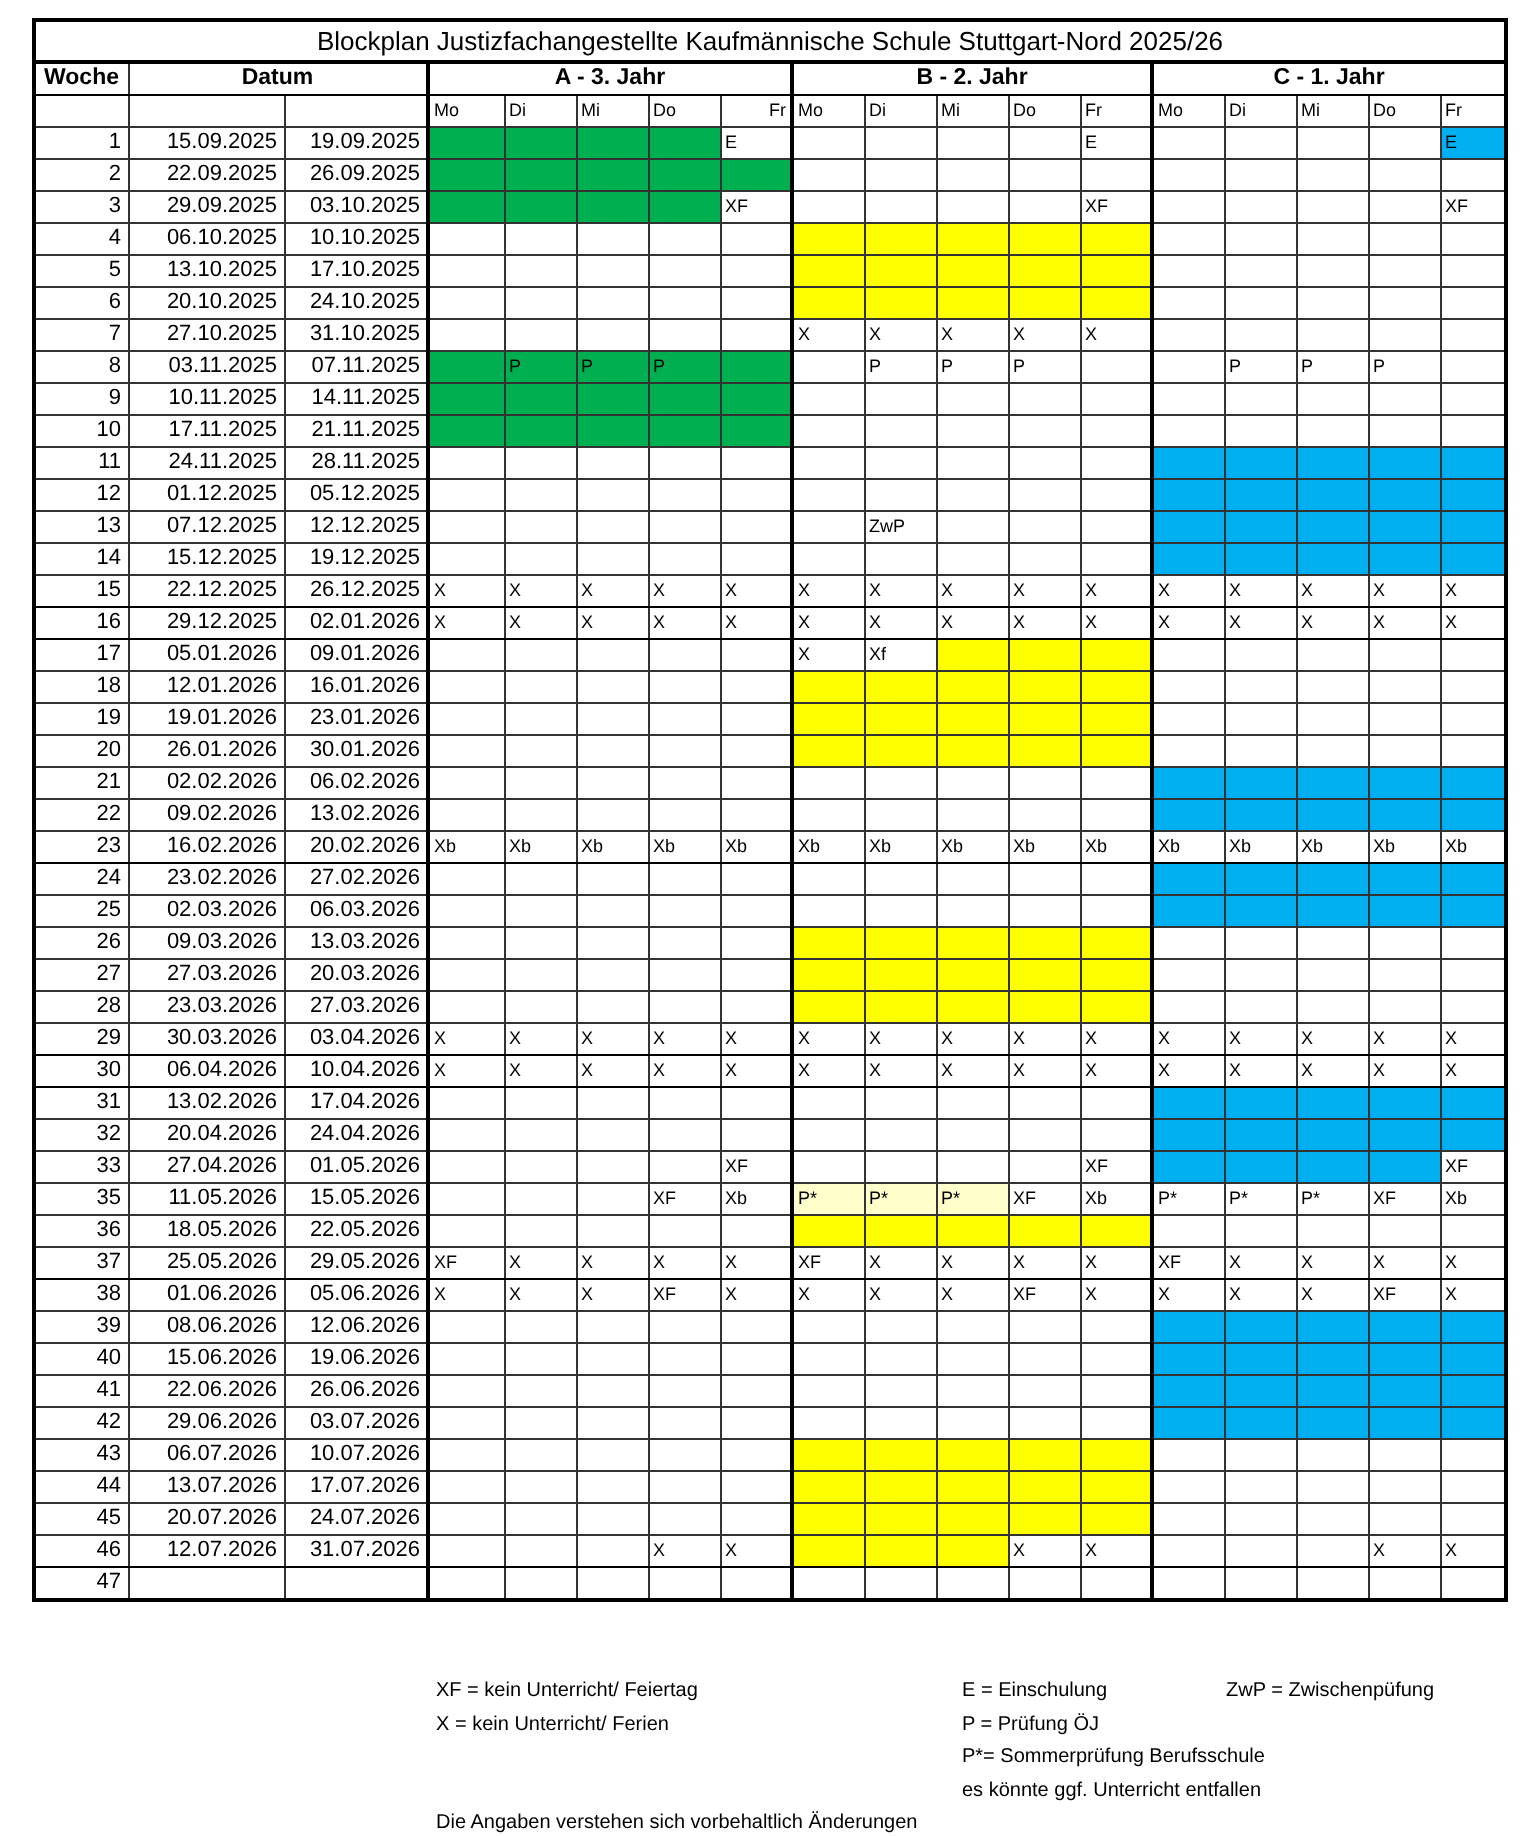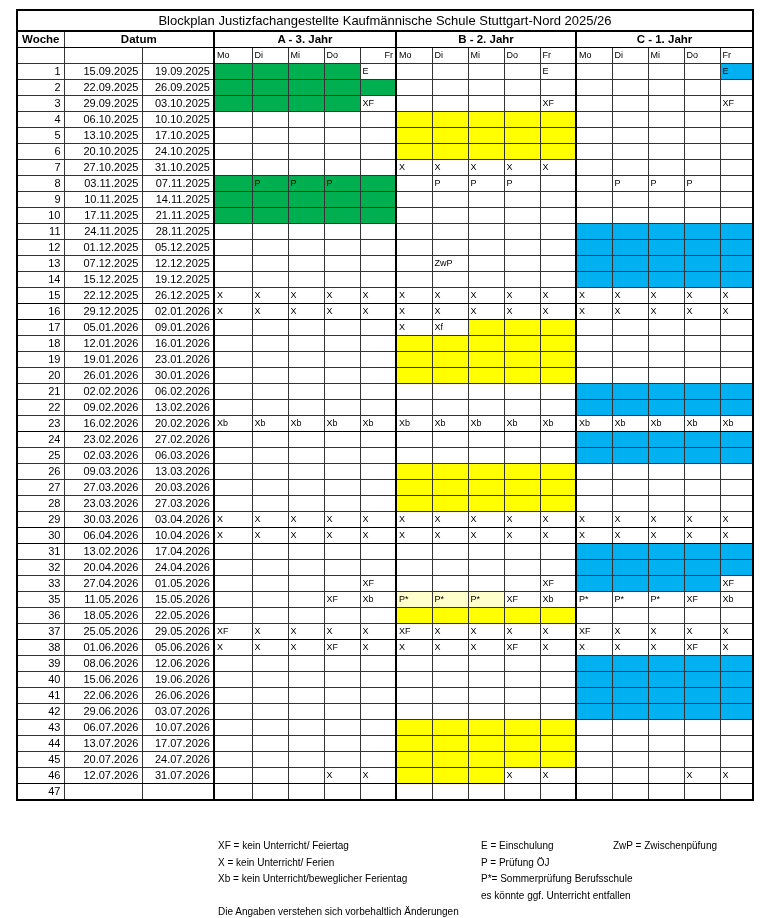--- a/index.html
+++ b/index.html
@@ -1002,21 +1002,20 @@
           <td class="c"></td>
         </tr>
       </tbody>
   </table>
 </div>
 
 <div id="legend">
   <div class="col" style="left:0">
     <div>XF = kein Unterricht/ Feiertag</div>
     <div>X = kein Unterricht/ Ferien</div>
-    <div>Xb = kein Unterricht/beweglicher Ferientag</div>
   </div>
   <div class="col" style="left:263px">
     <div>E = Einschulung</div>
     <div>P = Prüfung ÖJ</div>
     <div>P*= Sommerprüfung Berufsschule</div>
     <div>es könnte ggf. Unterricht entfallen</div>
   </div>
   <div class="col" style="left:395px">
     <div>ZwP = Zwischenpüfung</div>
   </div>

